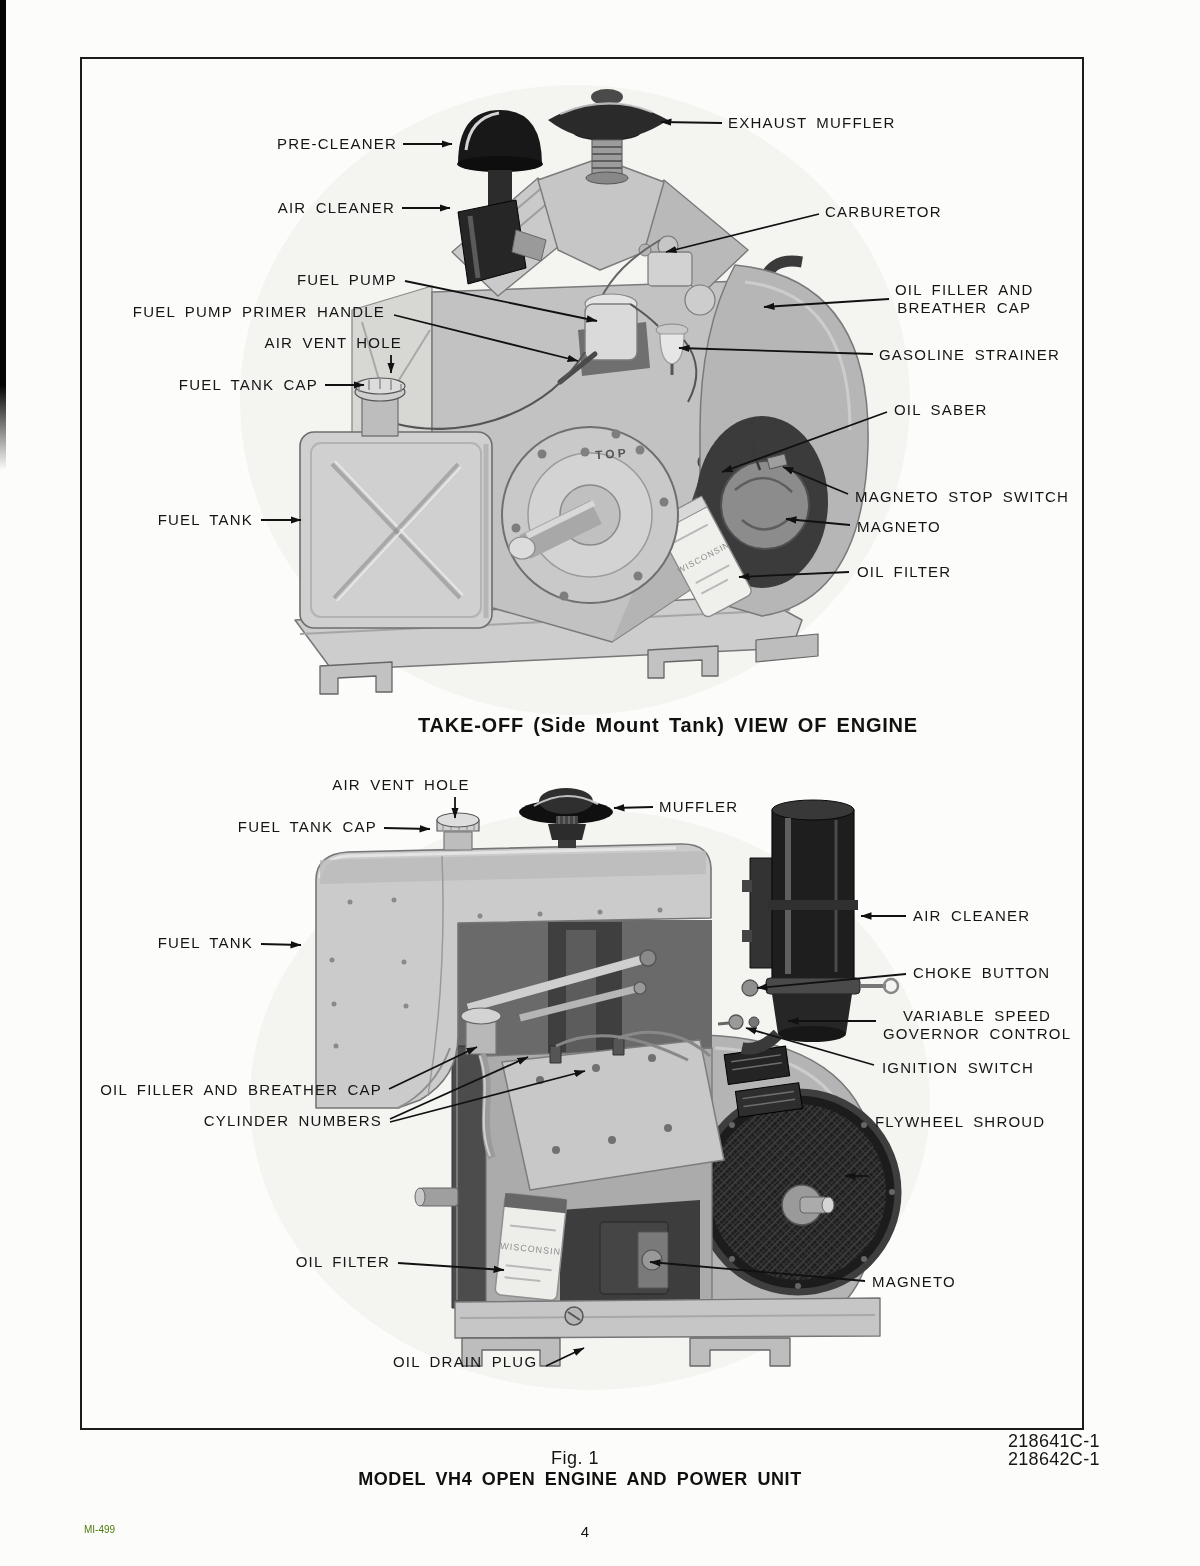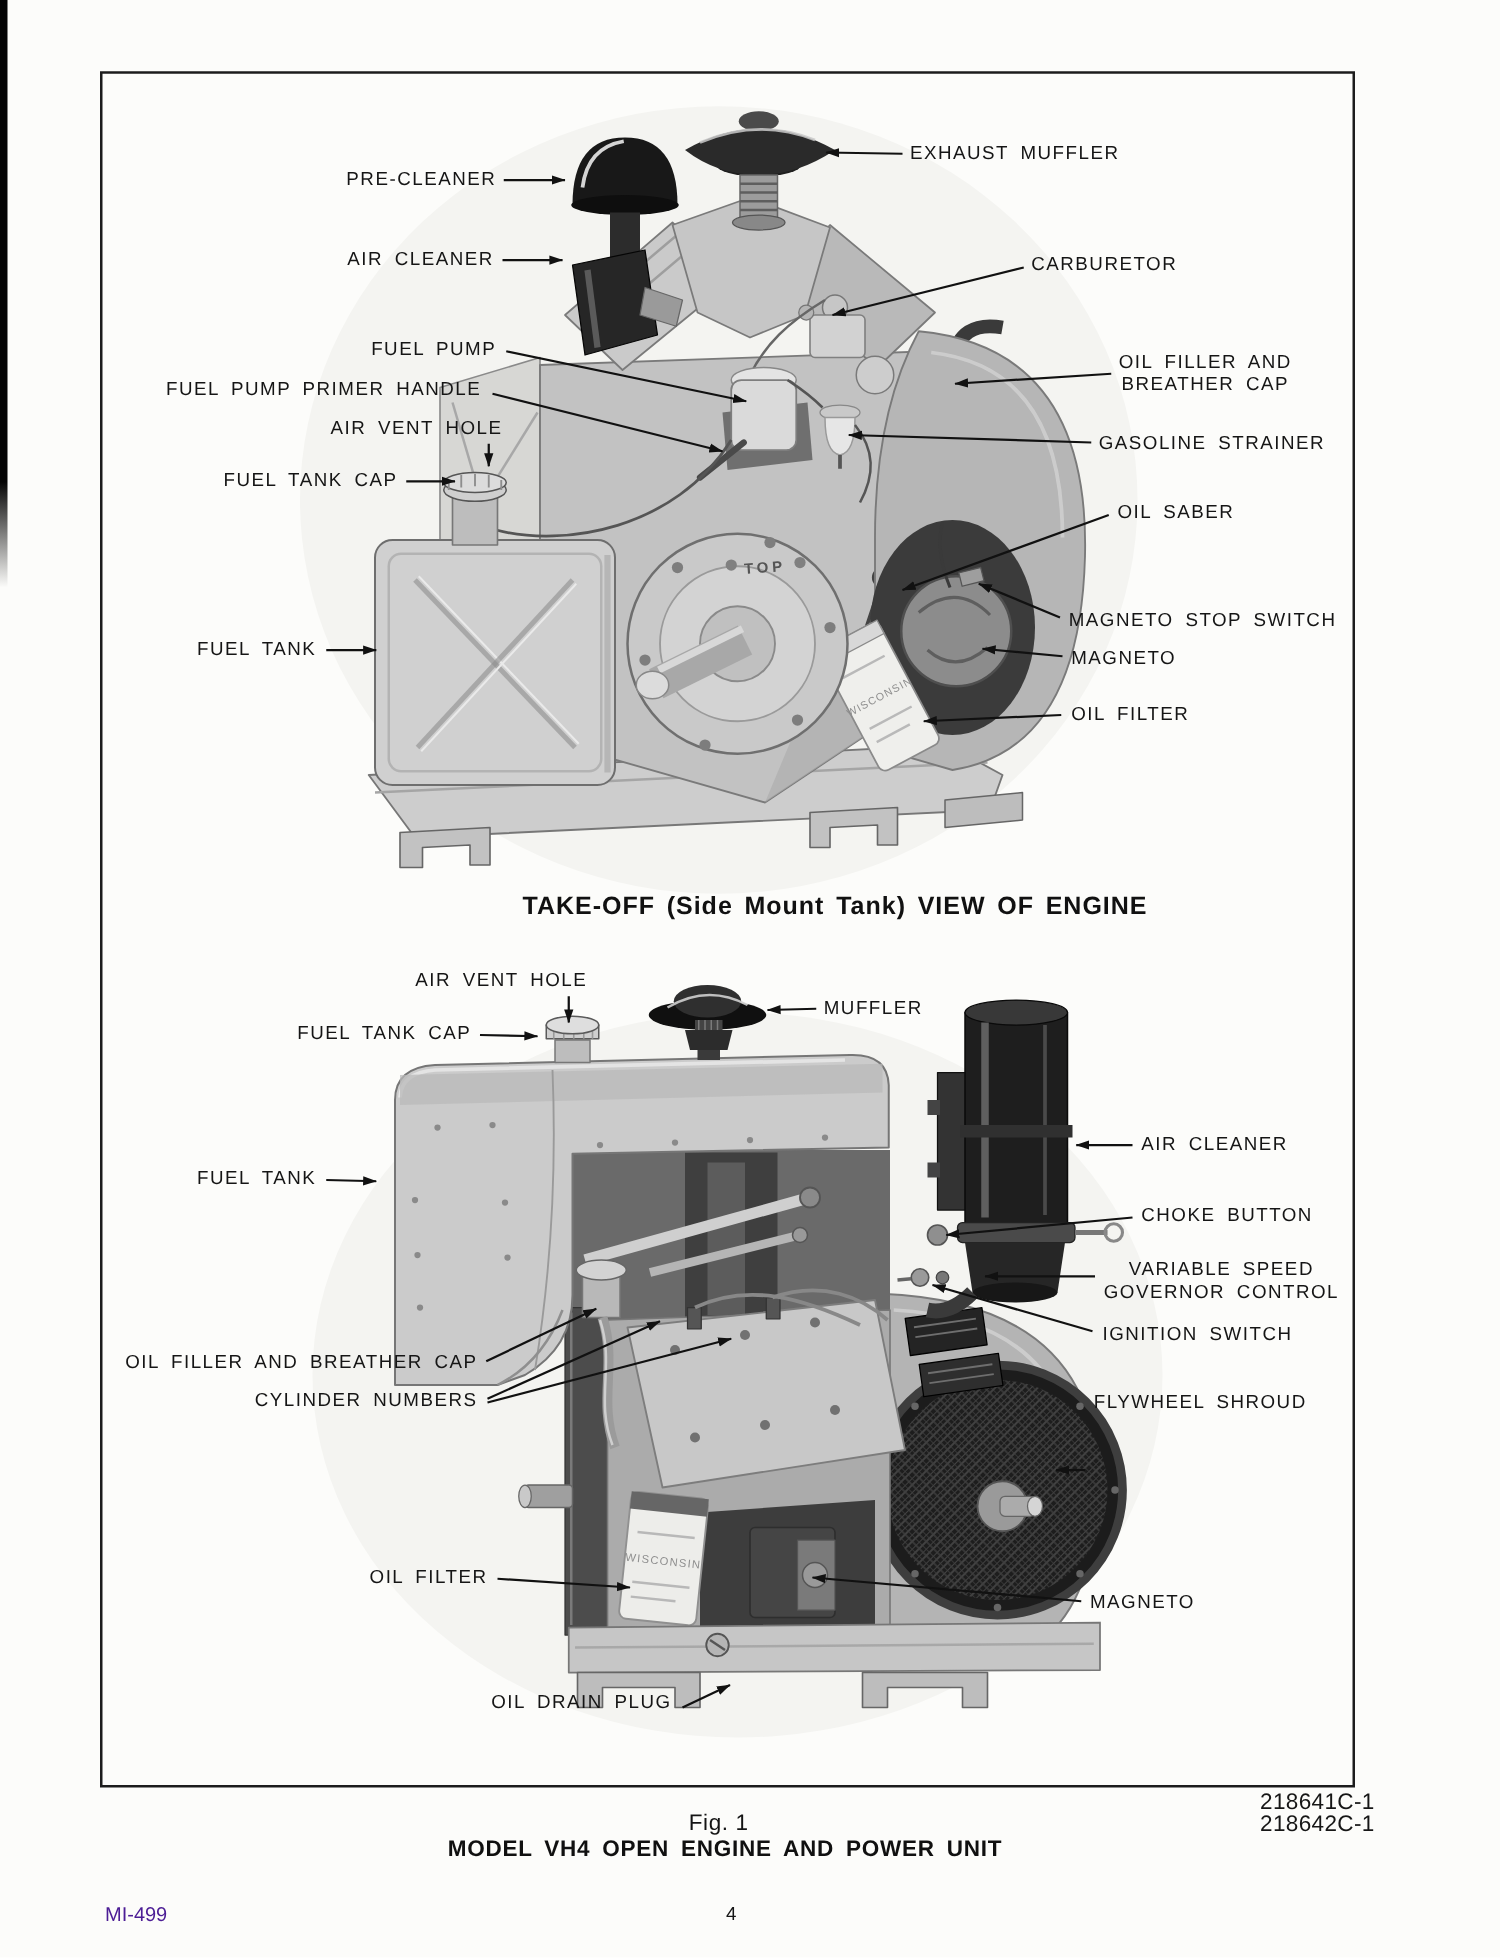--- a/index.html
+++ b/index.html
@@ -35,21 +35,21 @@
     letter-spacing:0.3px; color:#161616;
   }
   .fig-label {
     position:absolute; left:430px; top:1448px; width:290px; text-align:center;
     font-size:18px; letter-spacing:0.5px; color:#141414;
   }
   .fig-title {
     position:absolute; left:80px; top:1469px; width:1000px; text-align:center;
     font-weight:bold; font-size:18px; letter-spacing:0.6px; word-spacing:4px; color:#101010;
   }
-  .doc-number { position:absolute; left:84px; top:1524px; font-size:16px; color:#4c1d95; }
+  .doc-number { position:absolute; left:84px; top:1524px; font-size:10px; color:#4d7c0f; }
   .page-number { position:absolute; left:540px; top:1523px; width:90px; text-align:center; font-size:15px; color:#151515; }
 </style>
 </head>
 <body>
 
 <div class="page">
 
   <div class="scan-strip"></div>
   <div class="border-frame"></div>
 

